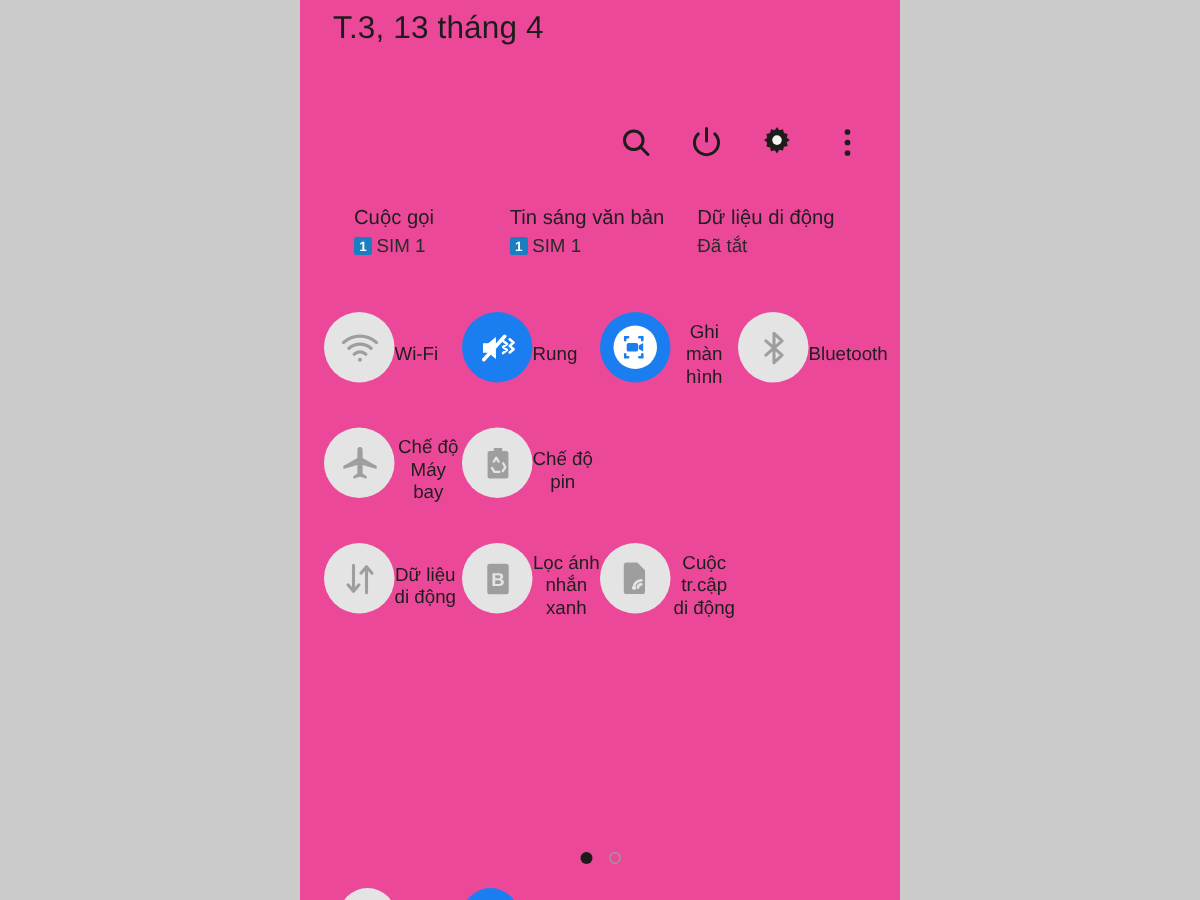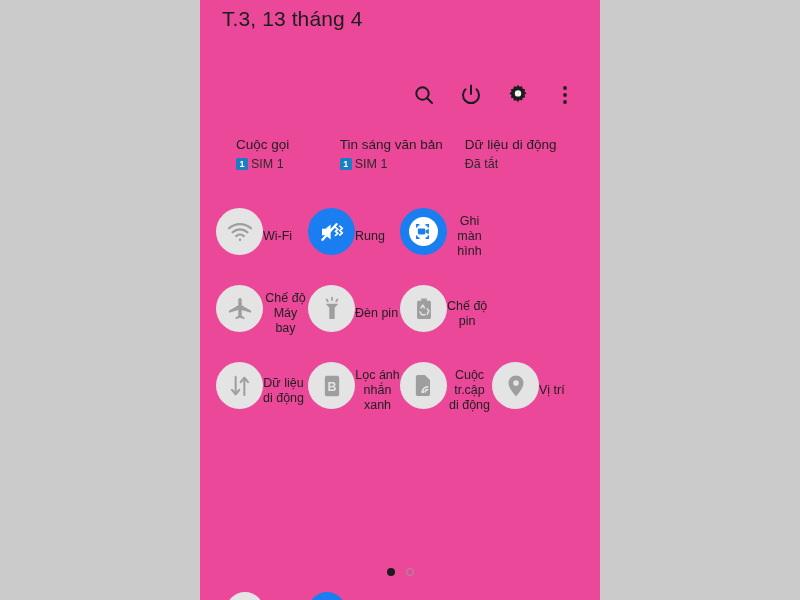--- a/index.html
+++ b/index.html
@@ -291,48 +291,43 @@
                 <path d="M16.8 28.2v2h2"></path>
                 <path d="M28.2 28.2v2h-2"></path>
               </g>
               <rect x="17.8" y="20.6" width="7.6" height="5.8" rx="1.3" fill="#1a7ef0"></rect>
               <path d="M25.8 22.4l3 -1.7v5.6l-3 -1.7z" fill="#1a7ef0"></path>
             </svg>
           </div>
           <div class="toggle-label">Ghi màn hình</div>
         </div>
 
+        <div class="toggle-cell">
+          <div class="toggle-circle">
+            <svg width="26" height="26" viewBox="0 0 24 24" fill="none" stroke="#9e9e9e" stroke-width="1.9" stroke-linejoin="round" stroke-linecap="round">
+              <path d="M7 7.6l10 8.8L12 21V3l5 4.6L7 16.4"></path>
+            </svg>
+          </div>
+          <div class="toggle-label">Bluetooth</div>
+        </div>
       </div>
 
       <div class="toggle-row">
 
 
         <div class="toggle-cell">
           <div class="toggle-circle">
             <svg width="28" height="28" viewBox="0 0 24 24" fill="#9e9e9e">
               <path d="M21.5 15.2v-1.8l-8-4.6V4.2c0-.9-.7-1.6-1.5-1.6s-1.5.7-1.5 1.6v4.6l-8 4.6v1.8l8-2.4v4.9l-2.3 1.6v1.4l3.8-1.1 3.8 1.1v-1.4l-2.3-1.6v-4.9z"></path>
             </svg>
           </div>
           <div class="toggle-label">Chế độ
 Máy bay</div>
         </div>
 
-        <div class="toggle-cell">
-          <div class="toggle-circle">
-            <svg width="28" height="28" viewBox="0 0 24 24">
-              <g stroke="#9e9e9e" stroke-width="1.5" stroke-linecap="round">
-                <line x1="12" y1="2.3" x2="12" y2="4.3"></line>
-                <line x1="7.4" y1="3.8" x2="8.4" y2="5.5"></line>
-                <line x1="16.6" y1="3.8" x2="15.6" y2="5.5"></line>
-              </g>
-              <path d="M6.6 7.4h10.8l-3.1 3.6v9.6h-4.6v-9.6z" fill="#9e9e9e"></path>
-            </svg>
-          </div>
-          <div class="toggle-label">Đèn pin</div>
-        </div>
 
         <div class="toggle-cell">
           <div class="toggle-circle">
             <svg width="26" height="26" viewBox="0 0 24 24">
               <path d="M9.4 2.4h5.2v1.9h2.4c.8 0 1.4.6 1.4 1.4v14.1c0 .8-.6 1.4-1.4 1.4H7c-.8 0-1.4-.6-1.4-1.4V5.7c0-.8.6-1.4 1.4-1.4h2.4z" fill="#9e9e9e"></path>
               <g fill="none" stroke="#e4e4e4" stroke-width="1.4" stroke-linejoin="round">
                 <path d="M9.1 11.4l1.8-3 1.8 3"></path>
                 <path d="M14.9 11.4l1.6 2.8-1.8 3"></path>
                 <path d="M13.5 17.2H9.8l-1.8-3"></path>
               </g>
@@ -377,29 +372,20 @@
                 <path d="M11.2 17.6a4.4 4.4 0 0 1 4.4-4.4"></path>
                 <path d="M13.6 17.6a2 2 0 0 1 2-2"></path>
               </g>
               <circle cx="11.3" cy="17.7" r="1.25" fill="#e4e4e4"></circle>
             </svg>
           </div>
           <div class="toggle-label">Cuộc tr.cập
 di động</div>
         </div>
 
-        <div class="toggle-cell">
-          <div class="toggle-circle">
-            <svg width="26" height="26" viewBox="0 0 24 24">
-              <path d="M12 2.4c-3.8 0-6.9 3-6.9 6.8 0 5 6.9 12.4 6.9 12.4s6.9-7.4 6.9-12.4c0-3.8-3.1-6.8-6.9-6.8z" fill="#9e9e9e"></path>
-              <circle cx="12" cy="9.2" r="2.6" fill="#e4e4e4"></circle>
-            </svg>
-          </div>
-          <div class="toggle-label">Vị trí</div>
-        </div>
       </div>
 
     </div>
 
     <div id="page-dots">
       <div class="dot active"></div>
       <div class="dot inactive"></div>
     </div>
 
     <div id="bottom-peek">

